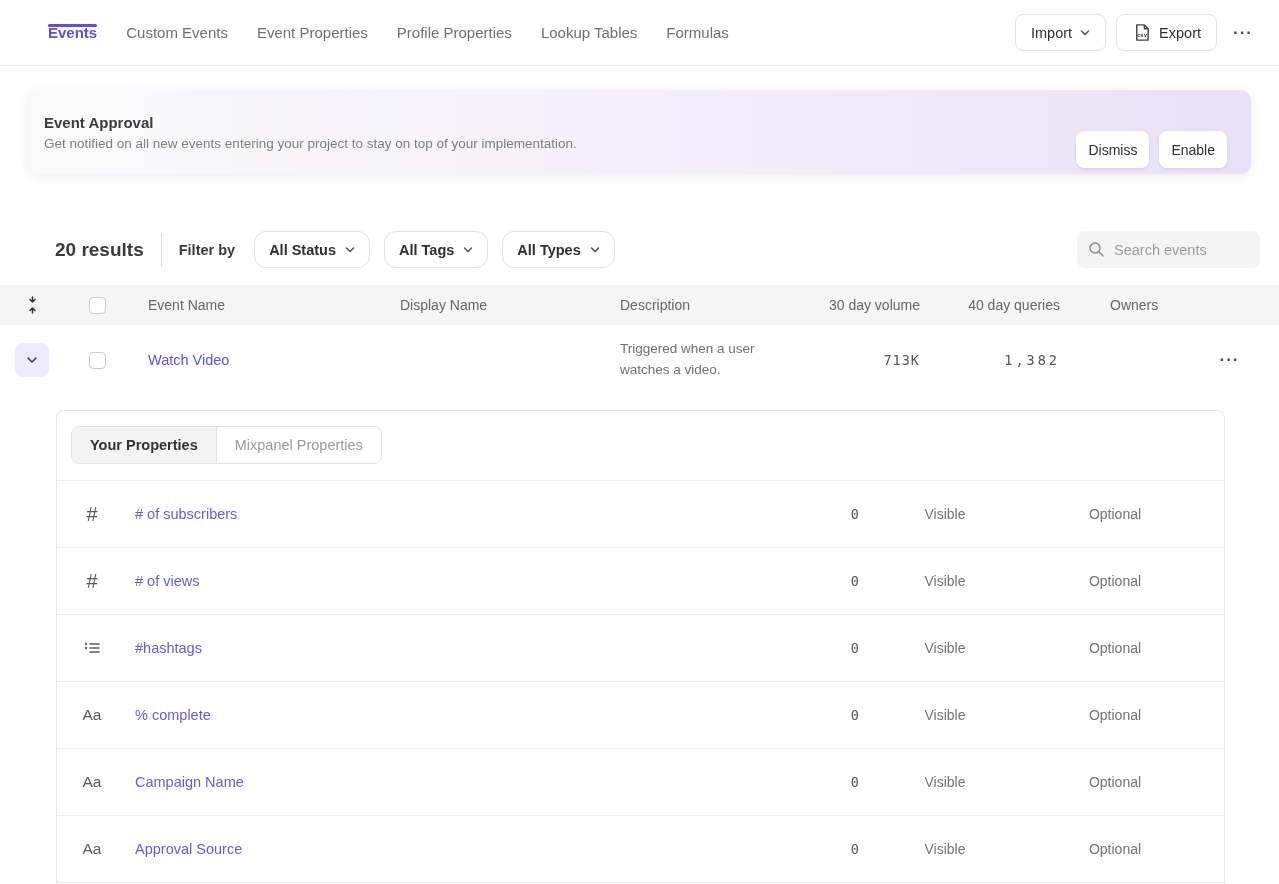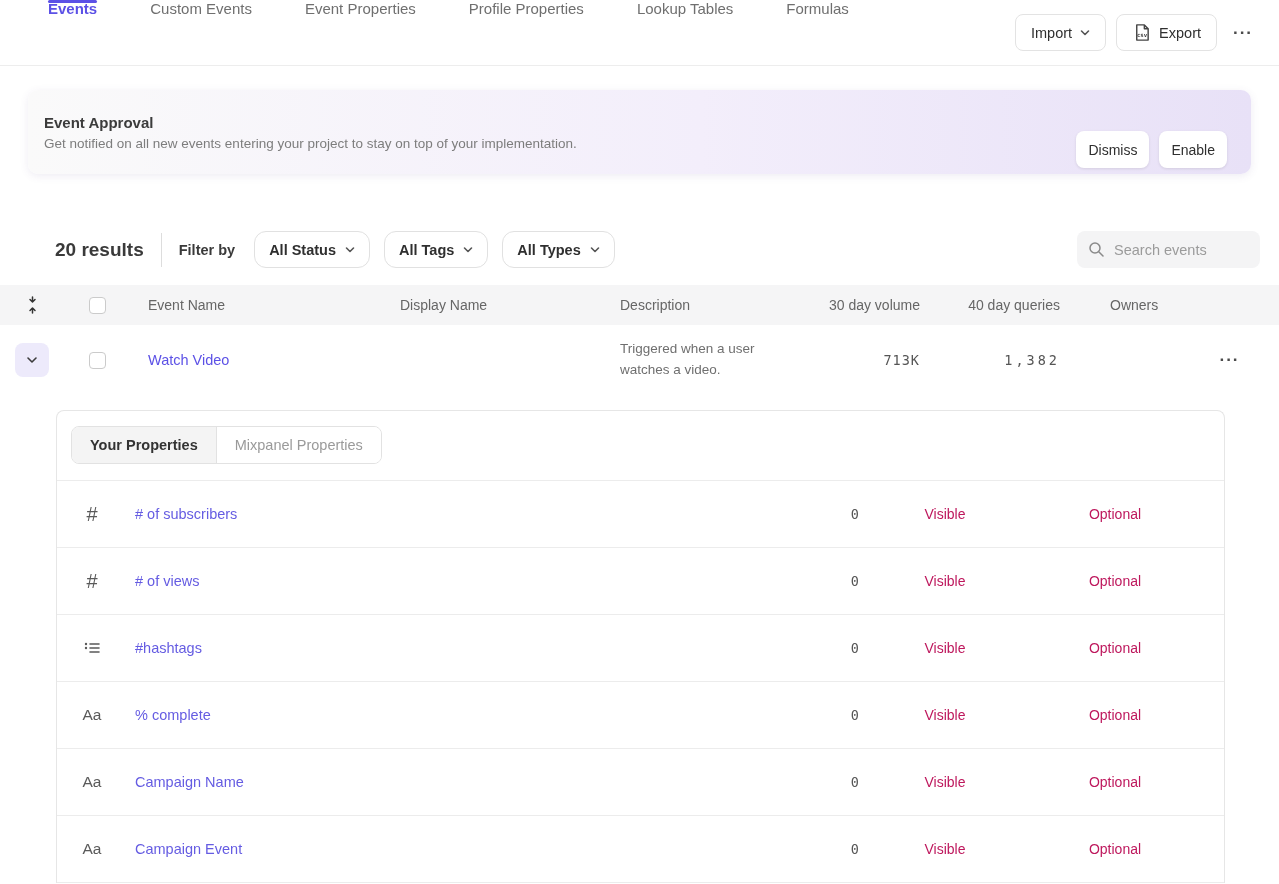--- a/index.html
+++ b/index.html
@@ -2,21 +2,21 @@
 <html><head>
 <meta charset="utf-8">
 <style>
   * { margin:0; padding:0; box-sizing:border-box; }
   html,body { width:1279px; height:884px; overflow:hidden; background:#fff;
     font-family:"Liberation Sans","DejaVu Sans",sans-serif; color:#3c3c3c; }
 
   
   .topnav { height:66px; display:flex; align-items:stretch; border-bottom:1px solid #ededed;
     padding:0 20px 0 48px; background:#fff; }
-  .nav-tabs { display:flex; align-items:flex-start; gap:53px; }
+  .nav-tabs { display:flex; align-items:center; gap:29px; }
   .nav-tab { display:flex; align-items:center; font-size:15px; color:#6f6f6f; cursor:pointer;
     position:relative; white-space:nowrap; }
   .nav-tab.active { color:#5c51e6; font-weight:700; }
   .nav-tab.active::after { content:""; position:absolute; left:0; right:0; bottom:14px;
     height:3px; border-radius:2px; background:#5c51e6; }
   .nav-right { margin-left:auto; display:flex; align-items:center; gap:10px; }
   .btn { display:inline-flex; align-items:center; gap:8px; border:1px solid #e3e3e3;
     background:#fff; border-radius:8px; padding:8px 15px; height:37px; font-size:14.5px;
     font-weight:500; color:#2f2f2f; cursor:pointer; font-family:inherit; }
   .chev { width:10px; height:10px; }
@@ -78,21 +78,21 @@
     cursor:pointer; background:#fff; color:#9a9a9a; font-weight:500; }
   .seg.active { background:#f4f4f4; color:#333; font-weight:700; border-right:1px solid #e2e2e2; }
   .panel-divider { border-top:1px solid #ececec; }
   .prop-row { display:grid; grid-template-columns:70px 1fr 110px 170px 170px 24px;
     align-items:center; height:67px; border-bottom:1px solid #ececec; }
   .prop-icon { display:flex; justify-content:center; color:#5a5a5a; }
   .glyph-hash { font-size:20px; font-weight:400; color:#5a5a5a; }
   .glyph-text { font-size:15.5px; font-weight:500; color:#5a5a5a; }
   .prop-link { font-size:14.5px; color:#655ce2; text-decoration:none; cursor:pointer; padding-left:8px; }
   .prop-count { text-align:right; }
-  .prop-mid { text-align:center; font-size:14px; color:#be185d; }
+  .prop-mid { text-align:center; font-size:14px; color:#737373; }
 
   svg { display:block; }
 </style>
 </head>
 <body>
 
 <div class="topnav">
   <div class="nav-tabs">
     <div class="nav-tab active">Events</div>
     <div class="nav-tab">Custom Events</div>
@@ -276,19 +276,19 @@
     <span class="prop-icon glyph-text">Aa</span>
     <a class="prop-link">Campaign Name</a>
     <span class="prop-count num">0</span>
     <span class="prop-mid">Visible</span>
     <span class="prop-mid">Optional</span>
     <span></span>
   </div>
 
   <div class="prop-row">
     <span class="prop-icon glyph-text">Aa</span>
-    <a class="prop-link">Campaign Event</a>
+    <a class="prop-link">Approval Source</a>
     <span class="prop-count num">0</span>
     <span class="prop-mid">Visible</span>
     <span class="prop-mid">Optional</span>
     <span></span>
   </div>
 </div>
 
 </body></html>

